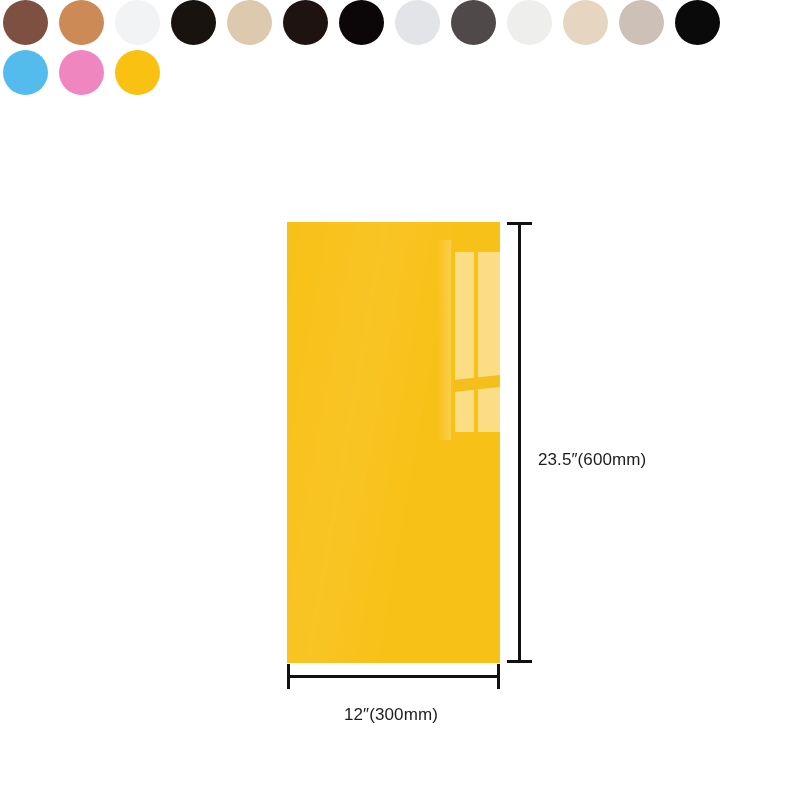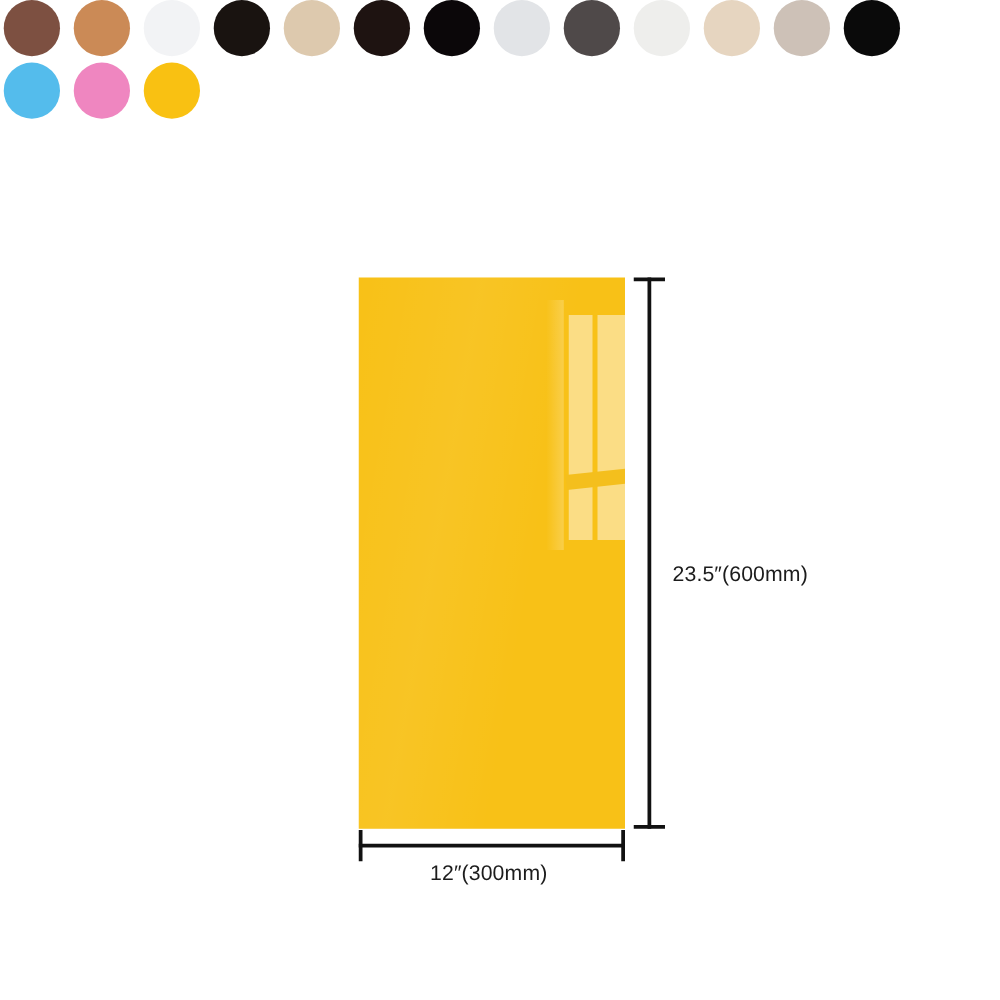--- a/index.html
+++ b/index.html
@@ -158,21 +158,21 @@
     letter-spacing: 0.1px;
     white-space: nowrap;
     line-height: 1;
   }
   #dim-label-height {
     left: 538px;
     top: 431px;
   }
   #dim-label-width {
     left: 344px;
-    top: 670px;
+    top: 686px;
   }
 </style>
 </head>
 <body>
 
 <div id="swatch-palette">
   <div class="swatch-row row-1">
     <div class="swatch" style="left: 0px; background-color: rgb(125, 80, 65);"></div>
     <div class="swatch" style="left: 56px; background-color: rgb(203, 138, 86);"></div>
     <div class="swatch" style="left: 112px; background-color: rgb(242, 243, 245);"></div>

